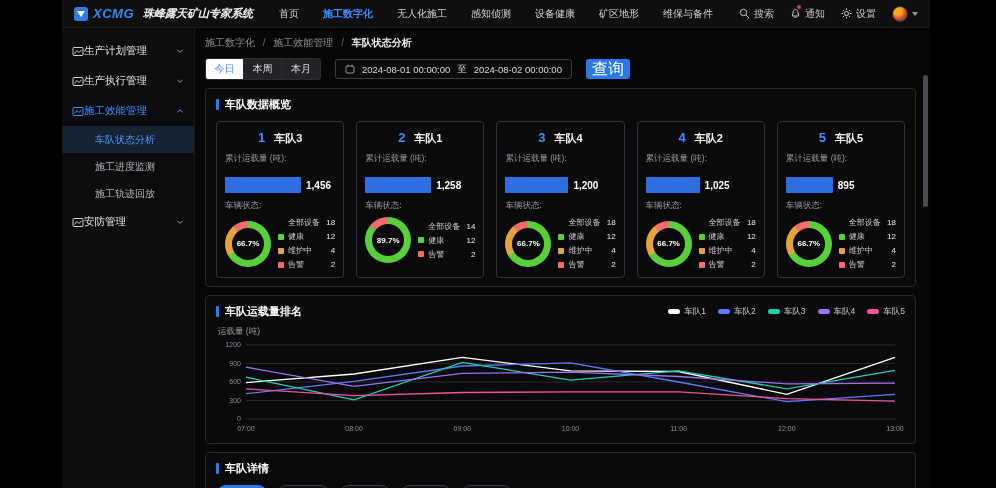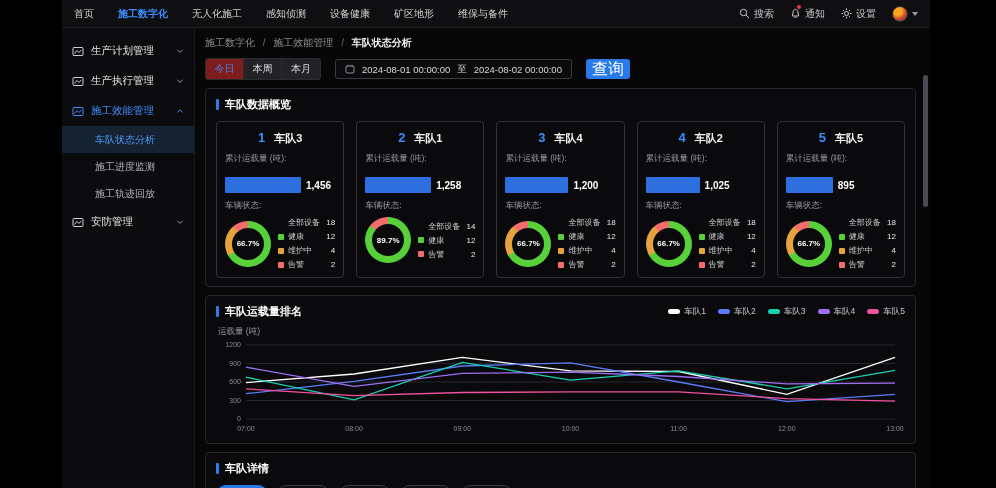--- a/index.html
+++ b/index.html
@@ -27,42 +27,42 @@
   .red-dot { position:absolute; left:7px; top:-2px; width:4px; height:4px; border-radius:50%; background:#e63b3b; }
   .avatar { width:16px; height:16px; border-radius:50%;
     background:radial-gradient(circle at 35% 30%, #f5a623 0 30%, #d94f2a 55%, #27355c 100%);
     border:1px solid #333; }
   .chev { width:0; height:0; border-left:3.5px solid transparent; border-right:3.5px solid transparent;
     border-top:4px solid #9a9a9e; margin-left:4px; }
 
   
   .sidebar { position:absolute; left:0; top:28px; width:133px; bottom:0;
     background:#0c0c0e; border-right:1px solid #1b1b1e; padding-top:8px; }
-  .side-group { height:30px; display:flex; align-items:center; gap:7px; padding:0 10px;
+  .side-group { height:30px; display:flex; align-items:center; gap:0; padding:0 10px;
     font-size:10.5px; color:#e2e2e4; cursor:pointer; }
   .side-group svg { flex:0 0 auto; }
   .side-group .lbl { flex:1; white-space:nowrap; overflow:hidden; }
   .side-group.active-group { color:#3f8cfd; }
   .side-child { height:27px; display:flex; align-items:center; padding-left:33px;
     font-size:10px; color:#b3b3b7; cursor:pointer; }
   .side-child.active { background:#152232; color:#4f9bff; }
 
   
   .content { position:absolute; left:133px; top:28px; right:0; bottom:0;
     padding:8px 14px 0 10px; background:#070708; }
   .breadcrumb { font-size:10px; color:#8a8a8e; }
   .breadcrumb .sep { margin:0 5px; color:#6a6a6e; }
   .breadcrumb .current { color:#f0f0f2; font-weight:bold; }
 
   .filter-row { display:flex; align-items:center; margin-top:8px; gap:14px; }
   .segmented { display:flex; background:#232327; border-radius:3px; overflow:hidden; border:1px solid #2c2c30; }
   .seg-btn { width:38px; height:20px; display:flex; align-items:center; justify-content:center;
     font-size:10px; color:#dcdcde; cursor:pointer; border-right:1px solid #2c2c30; }
   .seg-btn:last-child { border-right:none; }
-  .seg-btn.active { background:#7f1d1d; color:#3f8cfd; }
+  .seg-btn.active { background:#ffffff; color:#3f8cfd; }
   .date-input { display:flex; align-items:center; gap:7px; height:20px; background:#0b0b0d;
     border:1px solid #3a3a3f; border-radius:3px; padding:0 9px; font-size:9.5px; color:#d8d8da; cursor:pointer; }
   .query-btn { width:44px; height:20px; background:#2979e8; color:#fff; font-size:16px;
     display:flex; align-items:center; justify-content:center; border-radius:3px; cursor:pointer; }
 
   .panel { margin-top:8px; background:#0a0a0c; border:1px solid #27272b; border-radius:4px; padding:8px 10px; }
   .panel-title { display:flex; align-items:center; gap:6px; font-size:11px; font-weight:bold; color:#fff; }
   .panel-title::before { content:""; width:3px; height:11px; background:#2d7ce8; border-radius:1px; }
 
   
@@ -104,20 +104,27 @@
 
   .scroll-thumb { position:absolute; right:2px; top:75px; width:5px; height:132px;
     background:#4a4a50; border-radius:3px; }
 </style>
 </head>
 <body>
 
 <div class="app">
 
   <div class="header">
+    <div class="logo-wrap">
+      <div class="logo-shield">
+          <span></span>
+        </div>
+      <span class="logo-text">XCMG</span>
+      <span class="app-title">珠峰露天矿山专家系统</span>
+    </div>
     <div class="nav">
       <span class="nav-item">首页</span>
       <span class="nav-item active">施工数字化</span>
       <span class="nav-item">无人化施工</span>
       <span class="nav-item">感知侦测</span>
       <span class="nav-item">设备健康</span>
       <span class="nav-item">矿区地形</span>
       <span class="nav-item">维保与备件</span>
     </div>
     <div class="tools">

